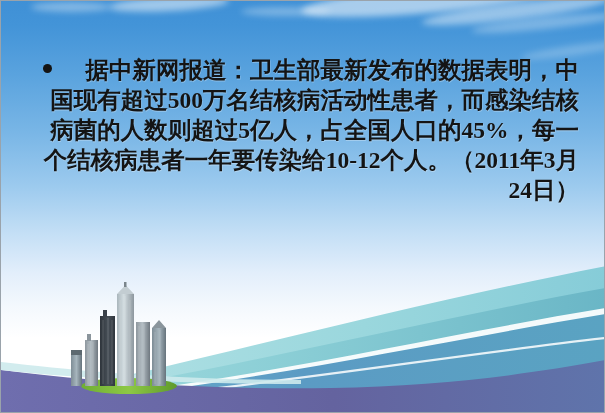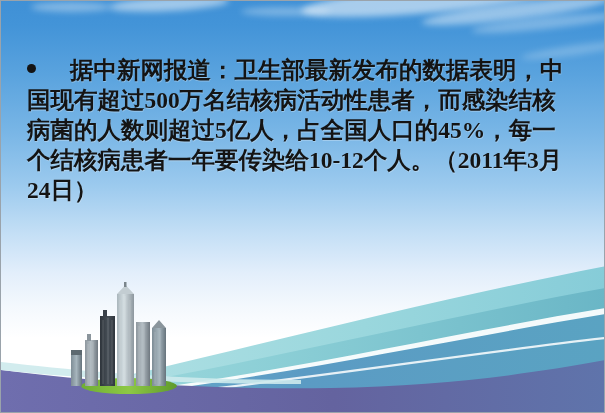--- a/index.html
+++ b/index.html
@@ -12,20 +12,21 @@
   }
 
   #slide {
     position: relative;
     width: 605px;
     height: 413px;
     overflow: hidden;
     box-sizing: border-box;
     border: 1px solid #9aa3ab;
     background: #ffffff;
+    text-align: right;
   }
 
   
   .sky {
     position: absolute;
     left: 0; top: 0;
     width: 100%;
     height: 100%;
     background: linear-gradient(to bottom,
         #3f90d6 0%,

